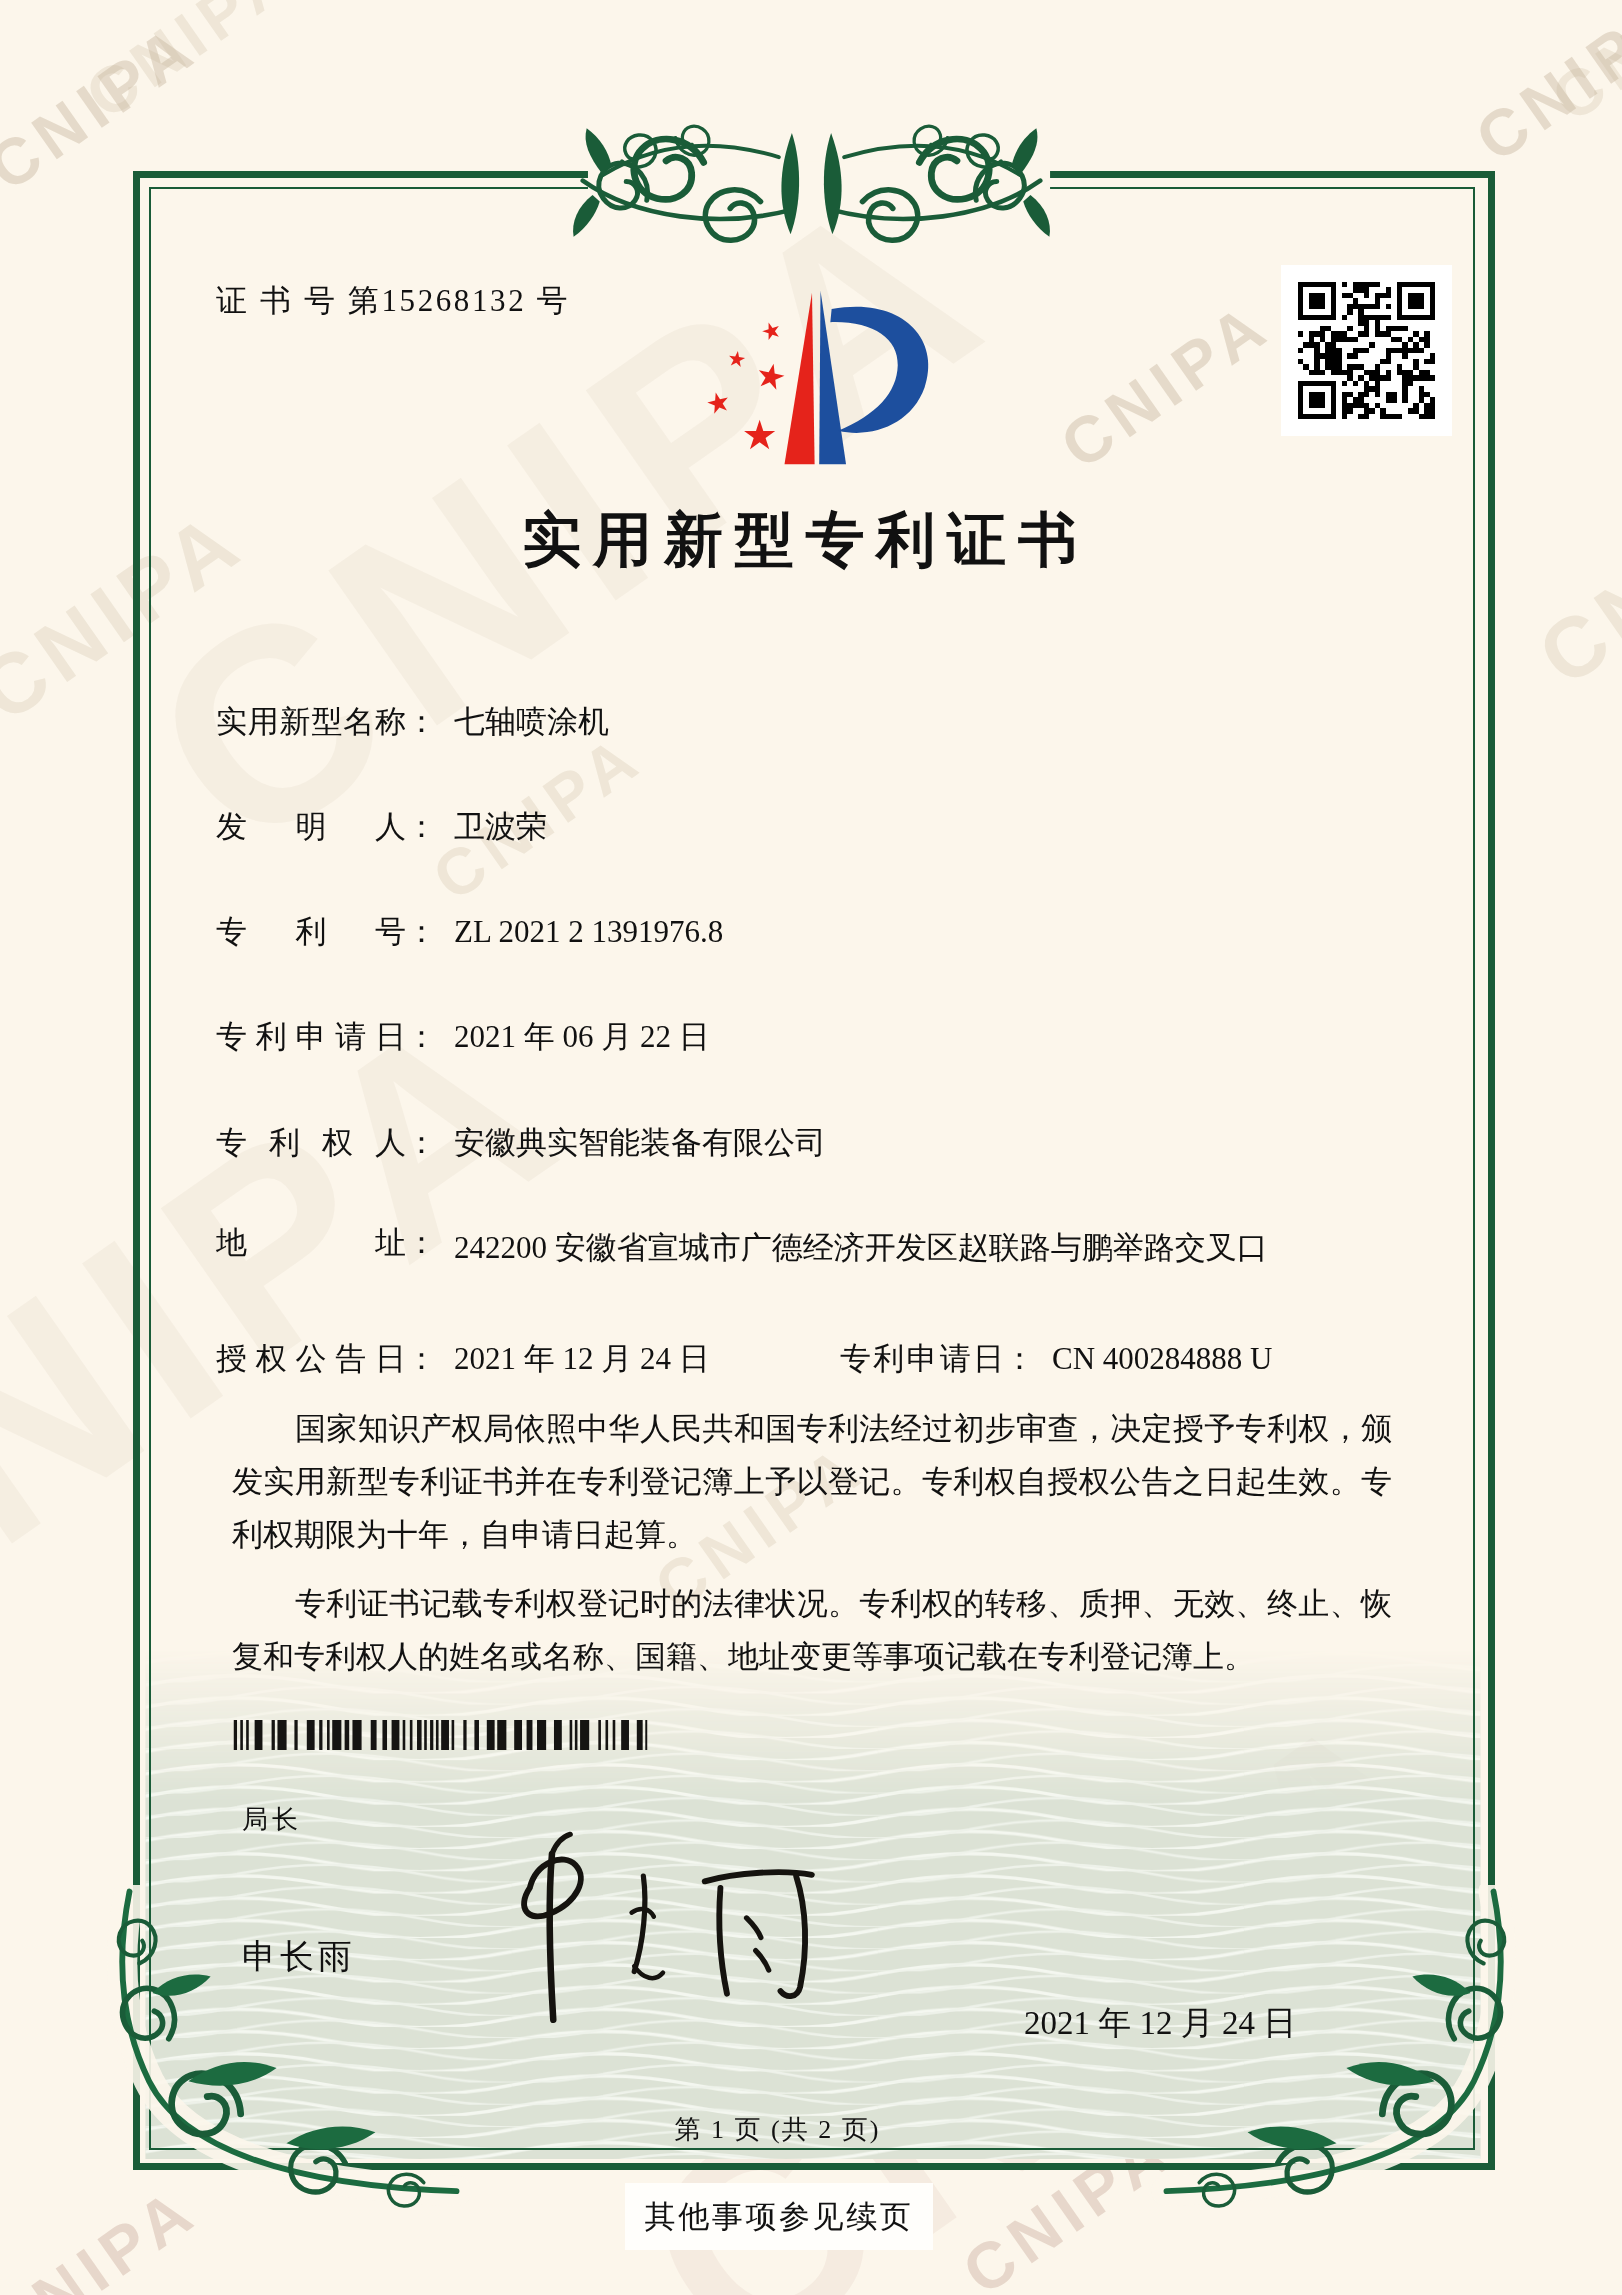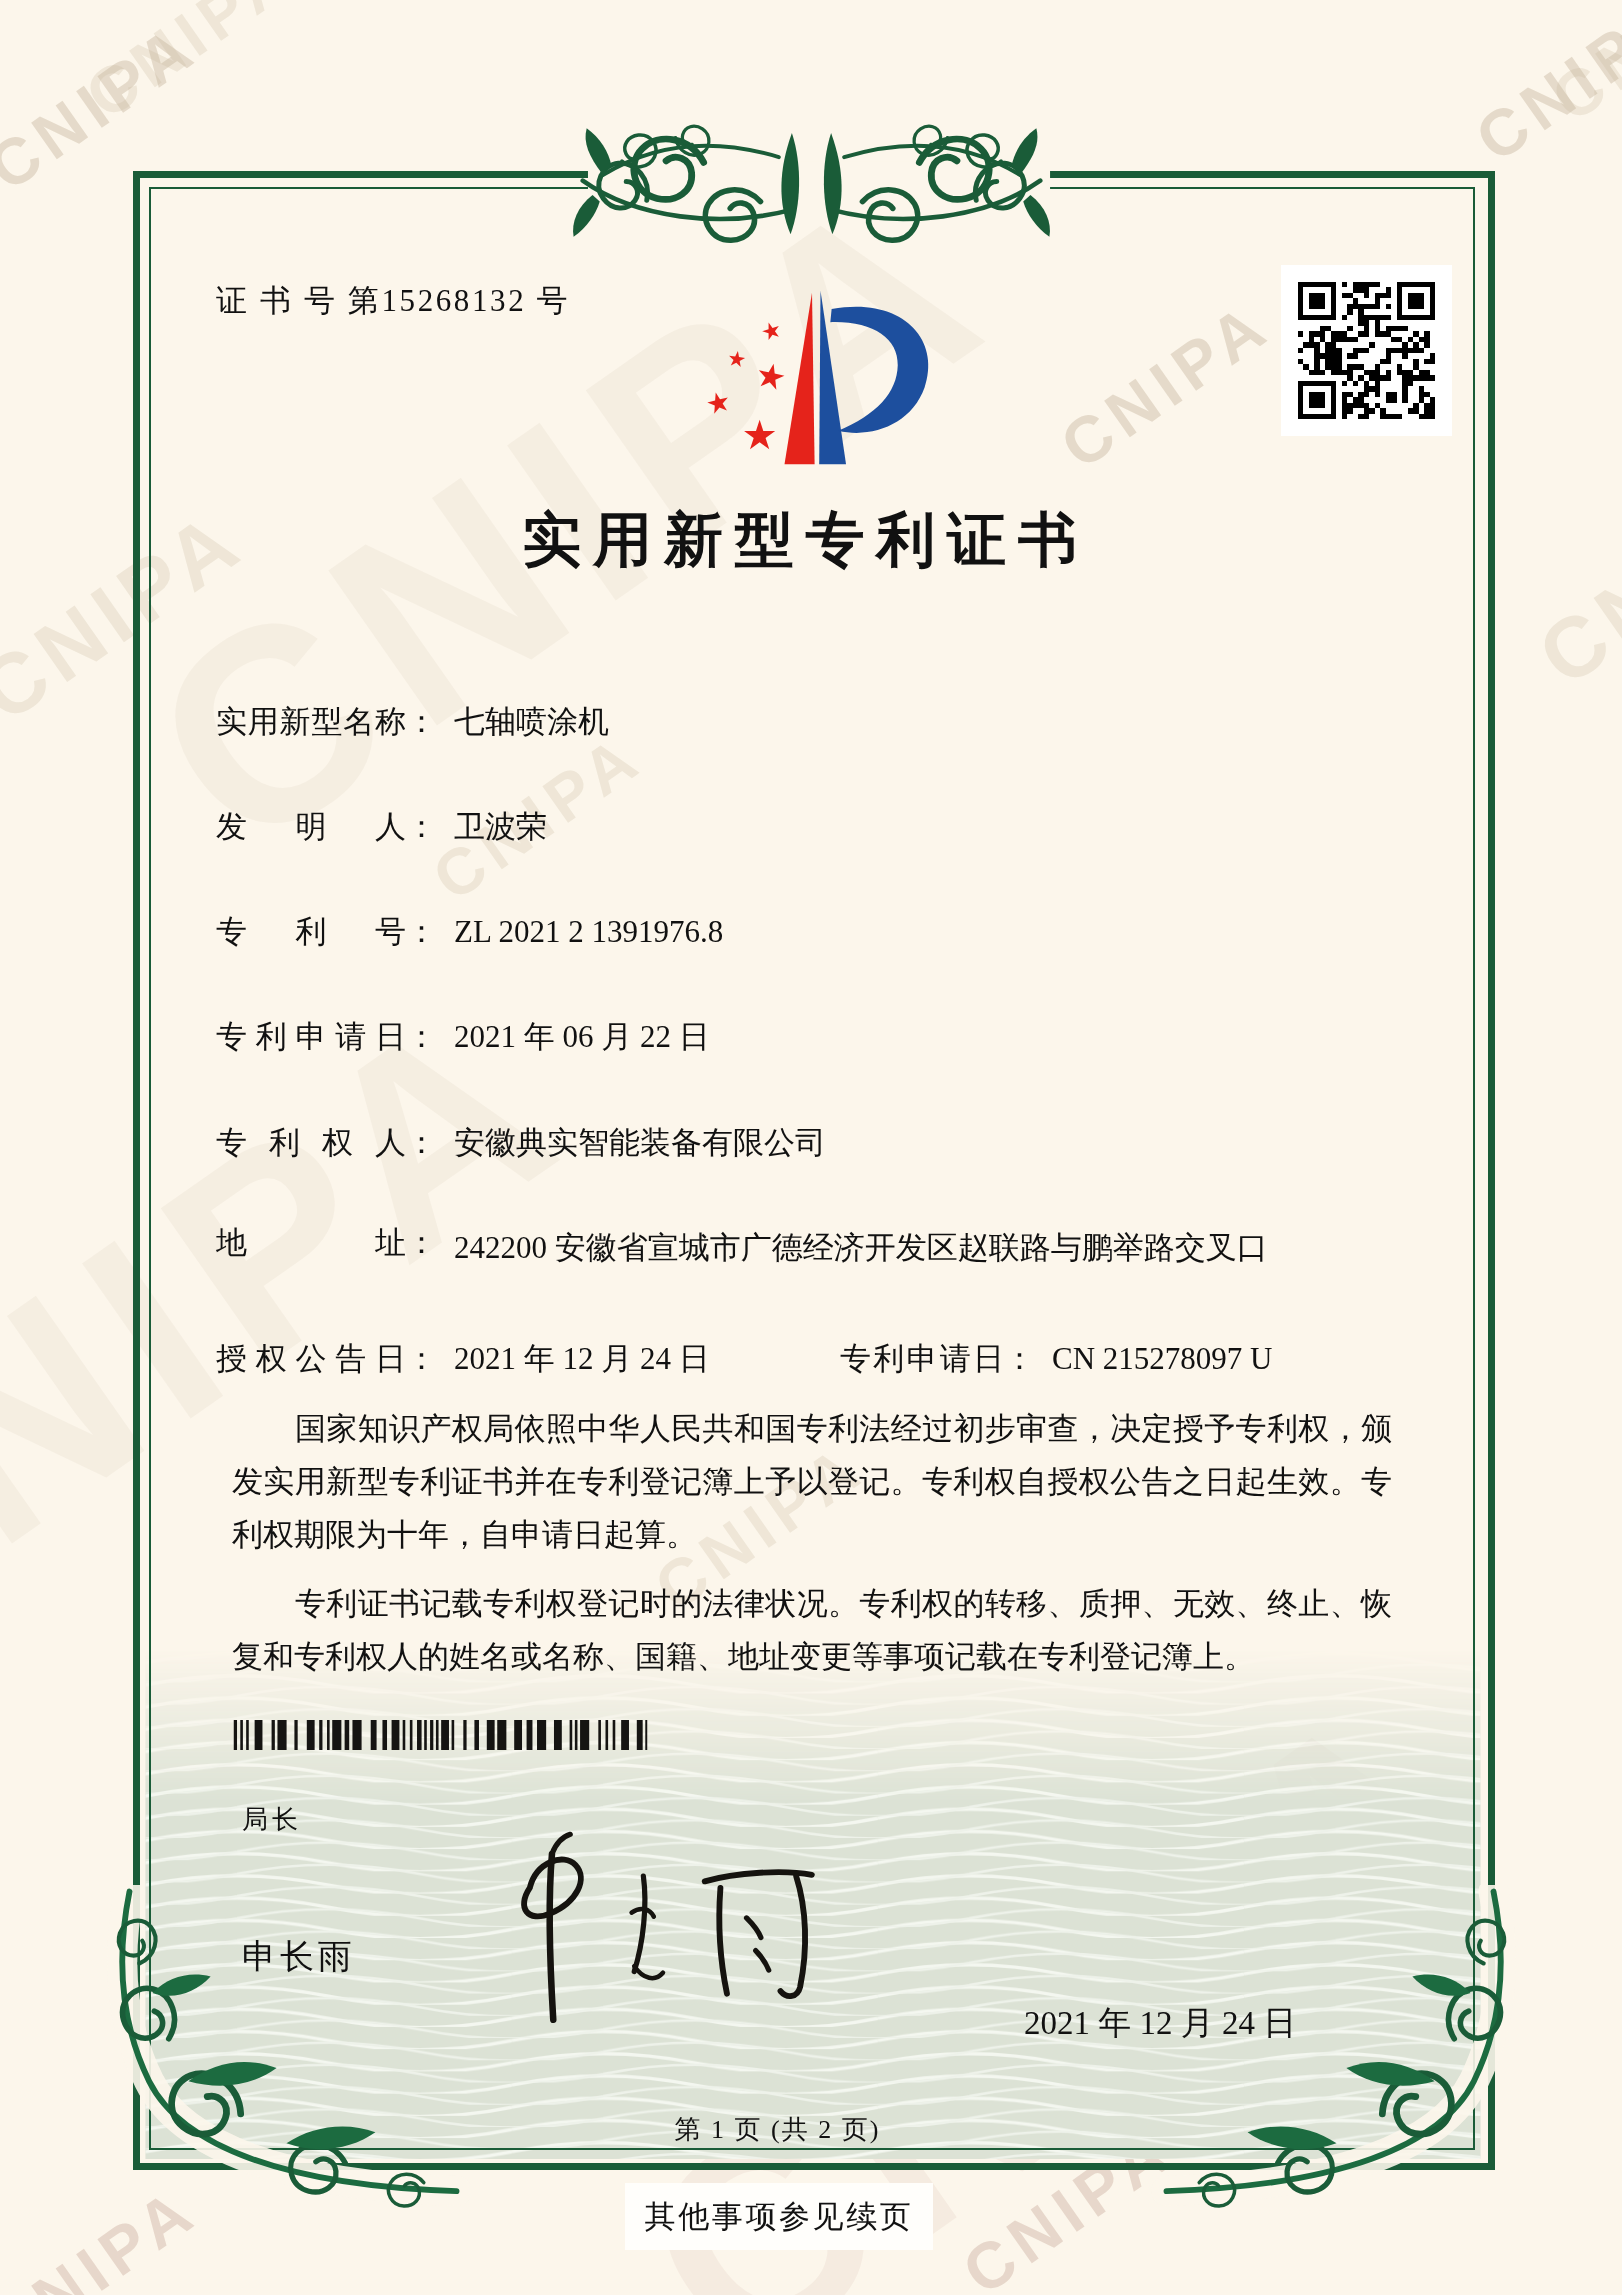--- a/index.html
+++ b/index.html
@@ -417,21 +417,21 @@
   <div class="row r5">
     <span class="lab">专利权人</span><span>：</span><span class="val">安徽典实智能装备有限公司</span>
   </div>
   <div class="row r6 addr">
     <span class="lab">地址</span><span>：</span><span class="val">242200 安徽省宣城市广德经济开发区赵联路与鹏举路交叉口</span>
   </div>
   <div class="row rg1">
     <span class="lab">授权公告日</span><span>：</span><span class="val">2021 年 12 月 24 日</span>
   </div>
   <div class="row rg2">
-    <span class="lab">专利申请日</span><span>：</span><span class="val">CN 215278097 U</span>
+    <span class="lab">专利申请日</span><span>：</span><span class="val">CN 400284888 U</span>
   </div>
 
   <div class="body-text">
     <p>国家知识产权局依照中华人民共和国专利法经过初步审查，决定授予专利权，颁发实用新型专利证书并在专利登记簿上予以登记。专利权自授权公告之日起生效。专利权期限为十年，自申请日起算。</p>
     <p>专利证书记载专利权登记时的法律状况。专利权的转移、质押、无效、终止、恢复和专利权人的姓名或名称、国籍、地址变更等事项记载在专利登记簿上。</p>
   </div>
 
   <svg class="barcode" id="barcode" width="415" height="30" viewBox="0 0 634 46">
       <rect x="0" y="0" width="5" height="46" fill="#151412"></rect>
       <rect x="10" y="0" width="4" height="46" fill="#151412"></rect>

